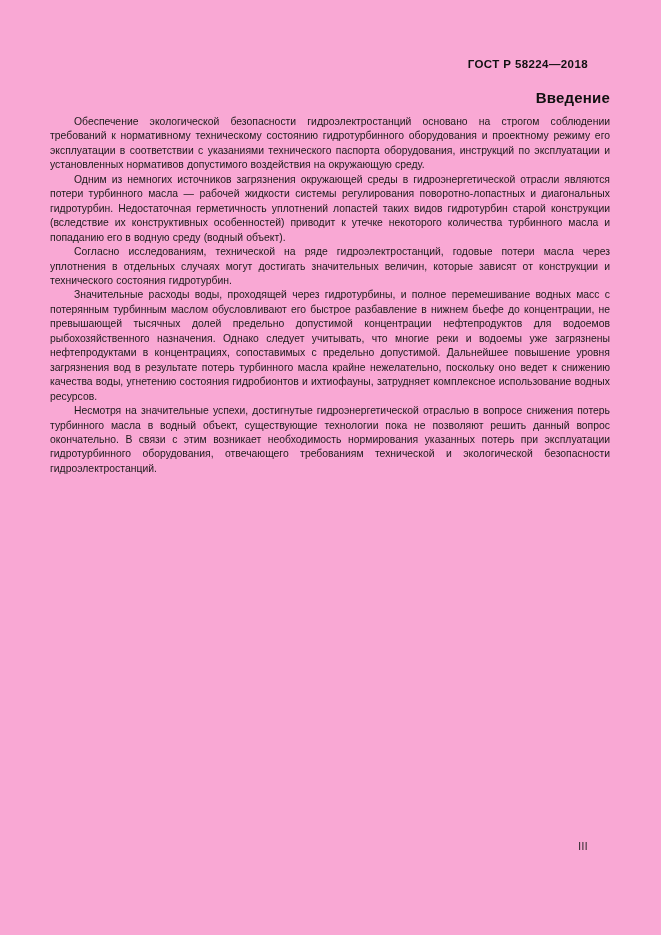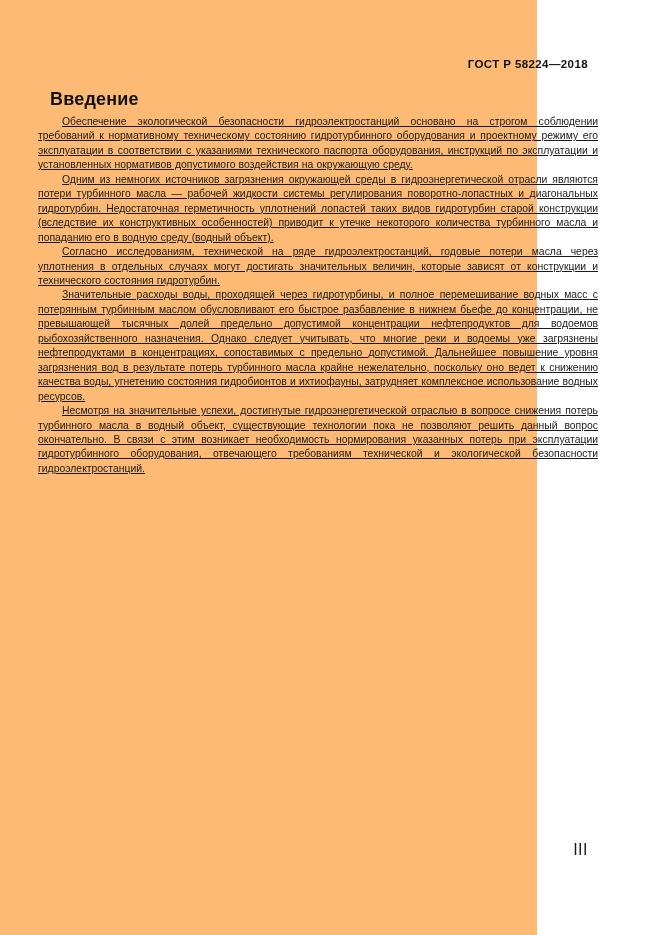--- a/index.html
+++ b/index.html
@@ -13,76 +13,75 @@
     font-family: "Liberation Sans", sans-serif;
     color: #1a1a1a;
     position: relative;
     overflow: hidden;
   }
 
   .page {
     position: absolute;
     top: 0;
     left: 0;
-    width: 537px;
+    width: 661px;
     height: 935px;
-    background: #fdba74;
+    background: #f9a8d4;
   }
 
   .header {
     position: absolute;
     top: 58px;
     left: 50px;
     width: 538px;
     text-align: right;
     font-size: 11.5px;
     font-weight: bold;
     letter-spacing: 0.4px;
     color: #111111;
   }
 
   .doc-title {
     position: absolute;
     top: 89px;
     left: 50px;
     width: 560px;
-    text-align: left;
-    font-size: 18px;
+    text-align: right;
+    font-size: 15px;
     font-weight: bold;
     letter-spacing: 0.2px;
     color: #111111;
   }
 
   .body-text {
     position: absolute;
     top: 115px;
-    left: 38px;
+    left: 50px;
     width: 560px;
-    text-decoration: underline;
   }
 
   .para {
     margin: 0;
     text-indent: 24px;
     text-align: justify;
     font-size: 10.4px;
     line-height: 14.45px;
     color: #1a1a1a;
     -webkit-hyphens: none;
     hyphens: none;
     word-spacing: 0.02em;
   }
 
   .page-number {
     position: absolute;
     top: 841px;
     left: 50px;
     width: 538px;
     text-align: right;
-    font-size: 16px;
+    font-size: 10px;
     color: #1a1a1a;
     letter-spacing: 0.5px;
   }
 </style>
 </head>
 <body>
 
 <div class="page">
 
   <div class="header">ГОСТ Р 58224—2018</div>

